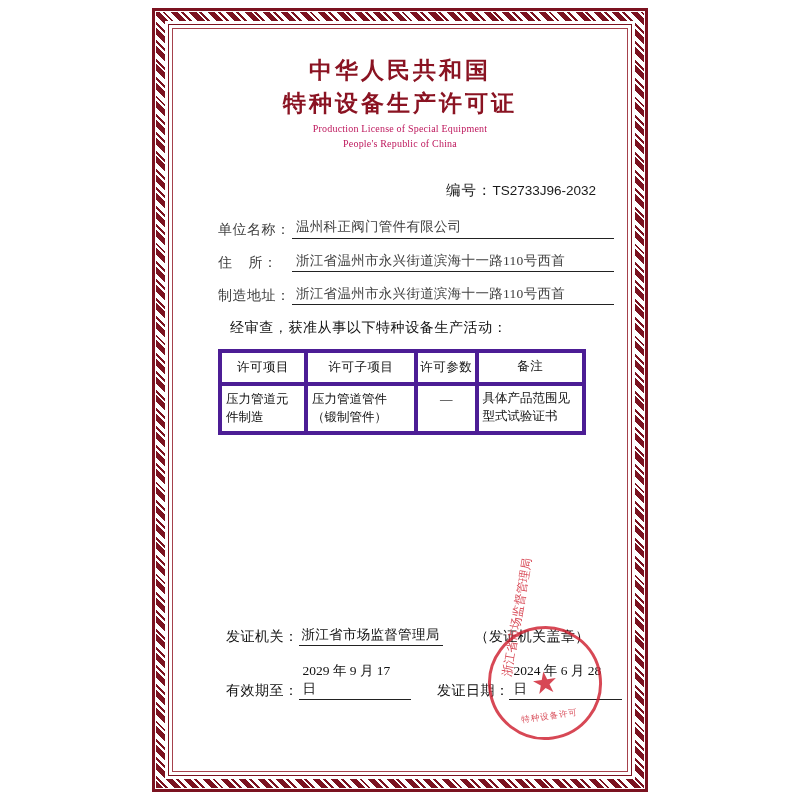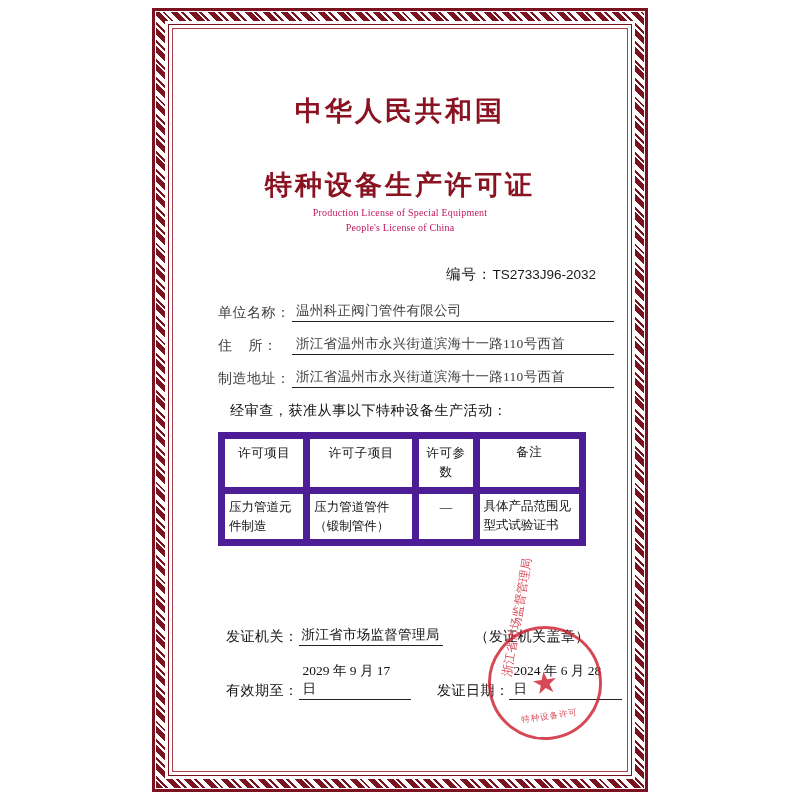--- a/index.html
+++ b/index.html
@@ -52,27 +52,26 @@
 
   
   .content {
     position: absolute;
     left: 186px; top: 42px;
     width: 428px; height: 716px;
   }
 
   .title-block { text-align: center; padding-top: 14px; }
   .title-cn {
-    font-family: Liberation Sans, sans-serif;
+    font-family: Liberation Mono, monospace;
     font-weight: bold;
-    font-size: 27px;
+    font-size: 23px;
     letter-spacing: 3px;
     color: #8a1322;
     line-height: 1.42;
-    margin-top: 36px;
   }
   .title-en {
     font-family: "Liberation Serif", serif;
     font-size: 10px;
     color: #be185d;
     line-height: 1.5;
     margin-top: 0;
     letter-spacing: 0.2px;
   }
 
@@ -119,21 +118,21 @@
 
   
   table.scope {
     margin: 12px 0 0 32px;
     width: 368px;
     border-collapse: collapse;
     font-size: 12.5px;
     color: #111;
   }
   table.scope th, table.scope td {
-    border: 7px solid #4c1d95;
+    border: 4px solid #4c1d95;
     padding: 4px 4px;
     vertical-align: top;
     line-height: 1.5;
   }
   table.scope th {
     text-align: center;
     font-weight: normal;
     letter-spacing: 0.5px;
     padding: 5px 2px;
   }
@@ -223,21 +222,21 @@
   <div class="border-fret"></div>
   <div class="border-inner"></div>
   <div class="border-inner2"></div>
 
   <div class="content">
 
     <div class="title-block">
       <div class="title-cn">中华人民共和国</div>
       <div class="title-cn">特种设备生产许可证</div>
       <div class="title-en">Production License of Special Equipment</div>
-      <div class="title-en">People's License of China</div>
+      <div class="title-en">People's Republic of China</div>
     </div>
 
     <div class="cert-no">
       <span class="label">编号：</span><span class="value">TS2733J96-2032</span>
     </div>
 
     <div class="fields">
 
       <div class="field-row">
         <span class="field-label">单位名称：</span>

